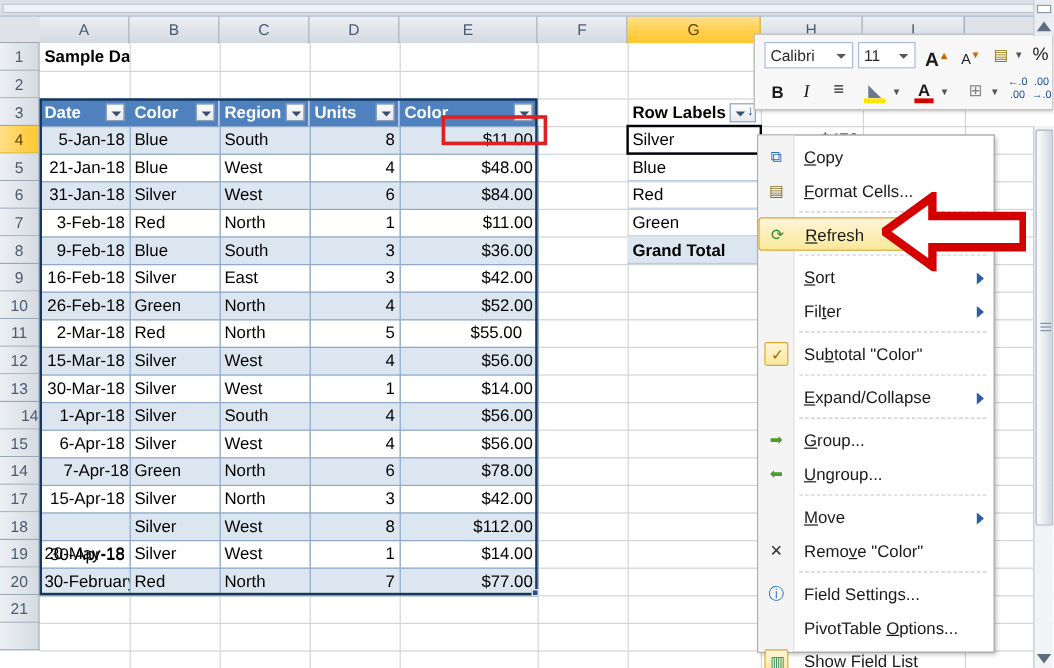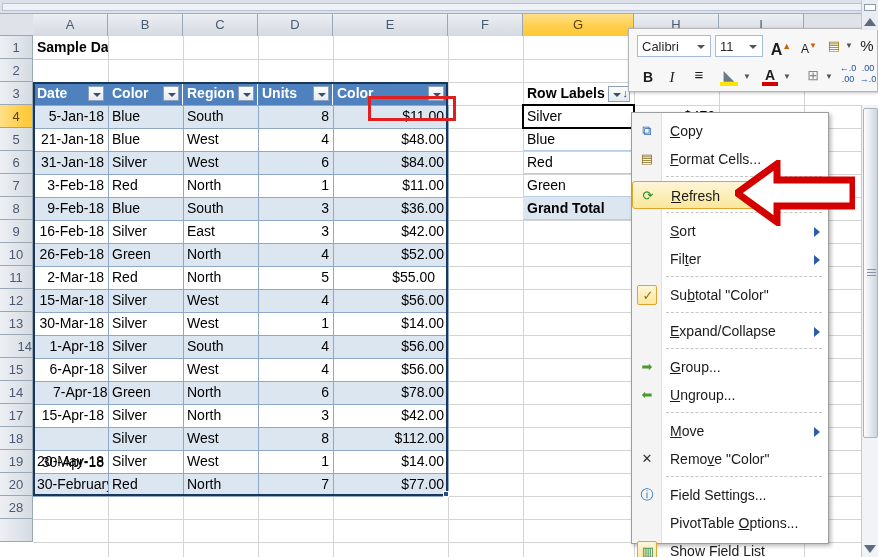--- a/index.html
+++ b/index.html
@@ -349,21 +349,21 @@
       <div class="rowhead" style="top: 266px;">11</div>
       <div class="rowhead" style="top: 289px;">12</div>
       <div class="rowhead" style="top: 312px;">13</div>
       <div class="rowhead" style="top: 335px; text-align: right;">14</div>
       <div class="rowhead" style="top: 358px;">15</div>
       <div class="rowhead" style="top: 381px;">14</div>
       <div class="rowhead" style="top: 404px;">17</div>
       <div class="rowhead" style="top: 427px;">18</div>
       <div class="rowhead" style="top: 450px;">19</div>
       <div class="rowhead" style="top: 473px;">20</div>
-      <div class="rowhead" style="top: 496px;">28</div>
+      <div class="rowhead" style="top: 496px;">21</div>
       <div class="rowhead" style="top: 519px;"></div>
     </div>
 
   <div id="datalayer">
       <div class="cell l bold" style="left: 33px; top: 36px; width: 75px;">Sample Data</div>
       <div class="band" style="left: 33px; top: 105px; width: 415px;"></div>
       <div class="band" style="left: 33px; top: 151px; width: 415px;"></div>
       <div class="band" style="left: 33px; top: 197px; width: 415px;"></div>
       <div class="band" style="left: 33px; top: 243px; width: 415px;"></div>
       <div class="band" style="left: 33px; top: 289px; width: 415px;"></div>

